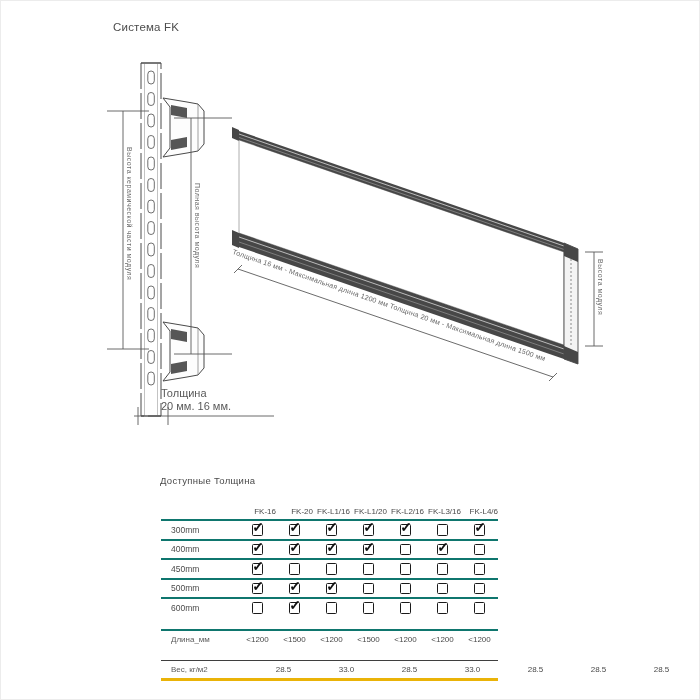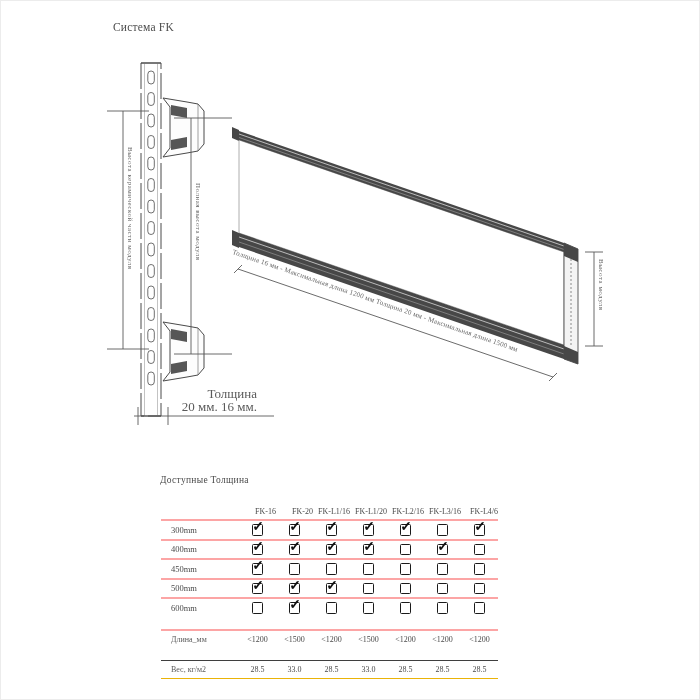--- a/index.html
+++ b/index.html
@@ -1,33 +1,33 @@
 <!DOCTYPE html>
 <html><head>
 <meta charset="utf-8">
 <style>
   html,body{margin:0;padding:0;background:#fff;}
   .page{position:relative;width:700px;height:700px;background:#fff;border:1px solid #ececec;box-sizing:border-box;
-        font-family:Liberation Serif, serif;color:#4a4a4a;overflow:hidden;}
+        font-family:Liberation Sans, sans-serif;color:#4a4a4a;overflow:hidden;}
   .page-title{position:absolute;left:112px;top:20px;font-size:11.5px;letter-spacing:.2px;color:#4d4d4d;}
   svg{position:absolute;left:0;top:0;}
   .vlabel{position:absolute;writing-mode:vertical-rl;font-size:7px;letter-spacing:.5px;color:#6a6a6a;white-space:nowrap;}
   .v1{left:125px;top:146px;}
   .v2{left:193px;top:182px;}
   .v3{left:596px;top:258px;}
   .panel-note{position:absolute;left:233px;top:247px;width:420px;transform:rotate(19deg);transform-origin:0 0;
               font-size:7px;color:#666;letter-spacing:.2px;white-space:nowrap;}
-  .thick-label{position:absolute;left:160px;top:386px;width:96px;text-align:right;font-size:13px;color:#5a5a5a;line-height:13px;}
+  .thick-label{position:absolute;left:160px;top:386px;width:96px;text-align:left;font-size:11px;color:#5a5a5a;line-height:13px;}
   .tbl-title{position:absolute;left:159px;top:474px;font-size:9.5px;color:#4a4a4a;letter-spacing:.3px;}
   .ftable{position:absolute;left:160px;top:488px;width:337px;}
   .trow{display:grid;grid-template-columns:78px repeat(7,37px);align-items:center;}
   .thead{height:30px;align-items:end;padding-bottom:3px;box-sizing:border-box;}
-  .rowline{border-top:2px solid #fca5a5;}
+  .rowline{border-top:2px solid #0f766e;}
   .thinline{border-top:1px solid #3f3f3f;}
-  .lastline{border-bottom:1px solid #eab308;}
+  .lastline{border-bottom:3px solid #eab308;gap:26px;}
   .cbrow{height:17.5px;}
   .valrow{height:17px;margin-top:12px;}
   .cell{display:flex;justify-content:center;align-items:center;}
   .label-cell{justify-content:flex-start;padding-left:10px;font-size:8.5px;color:#4a4a4a;box-sizing:border-box;}
   .small-label{font-size:8px;color:#5a5a5a;}
   .head-cell{flex-direction:row;justify-content:flex-end;font-size:8px;color:#4a4a4a;line-height:9px;text-align:center;}
   .cbx{width:11.5px;height:11.5px;border:1.7px solid #1a1a1a;border-radius:1.5px;box-sizing:border-box;
        display:flex;justify-content:center;align-items:flex-start;background:#fff;}
   .tick{font-size:14px;font-weight:700;color:#101010;line-height:10px;margin-top:-3px;margin-left:1px;}
   .val-cell{font-size:8px;color:#4a4a4a;}

